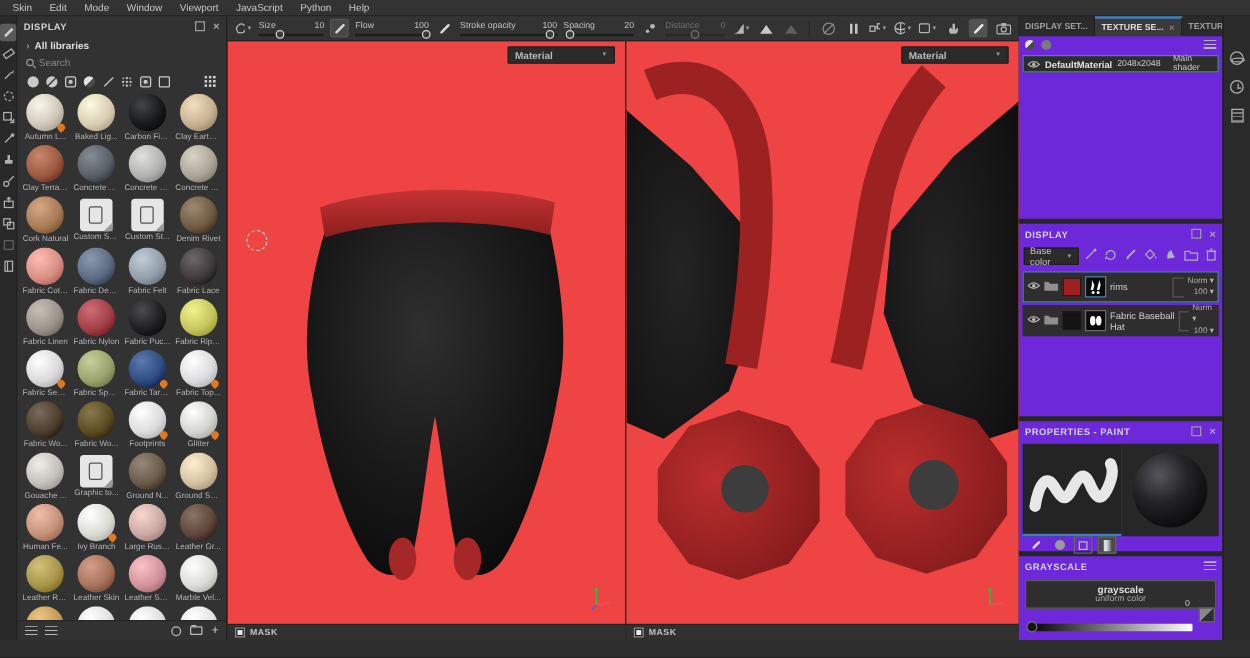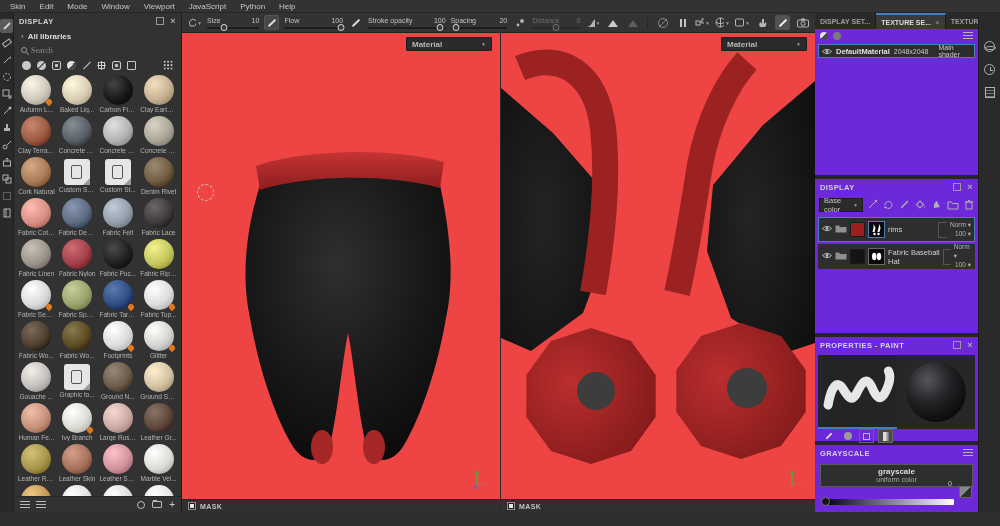--- a/index.html
+++ b/index.html
@@ -18,21 +18,21 @@
   .tool { width:13px; height:14px; display:flex; align-items:center; justify-content:center; border-radius:2px; }
   .tool.selected { background:#5a5a5a; }
 
   
   .assets { width:168px; background:#323232; border-right:1px solid #1d1d1d; display:flex; flex-direction:column; }
   .panel-h { height:16px; display:flex; align-items:center; padding:0 5px; font-size:7.5px; font-weight:bold; color:#d2d2d2; letter-spacing:.4px; flex:none; }
   .panel-h .sp { flex:1; }
   .hdr-ic { width:8px; height:8px; border:1px solid #9a9a9a; margin-left:5px; }
   .hdr-x  { font-size:9px; color:#aaa; margin-left:6px; line-height:1; }
   .lib-row { height:14px; display:flex; align-items:center; gap:4px; padding:0 7px; font-size:8px; font-weight:bold; color:#ddd; flex:none; }
-  .search-row { height:14px; display:flex; align-items:center; gap:4px; padding:0 7px; flex:none;font-family:Liberation Serif, serif; }
+  .search-row { height:14px; display:flex; align-items:center; gap:4px; padding:0 7px; flex:none; }
   .mag { width:6px; height:6px; border:1px solid #999; border-radius:50%; position:relative; flex:none; }
   .mag::after { content:""; position:absolute; width:3px; height:1px; background:#999; transform:rotate(45deg); left:4px; top:5px; }
   .search-in { background:transparent; border:none; outline:none; color:#bbb; font-size:8px; width:120px; font-family:inherit; }
   .search-in::placeholder { color:#8a8a8a; }
   .filters { height:16px; display:flex; align-items:center; gap:6px; padding:0 8px; flex:none; }
   .fc { width:9px; height:9px; border-radius:50%; background:#c9c9c9; position:relative; }
   .fc.half { background:linear-gradient(135deg,#e2e2e2 50%,#4a4a4a 50%); }
   .fc.slash::after { content:""; position:absolute; left:-1px; top:4px; width:11px; height:1px; background:#2f2f2f; transform:rotate(-45deg); }
   .fc.sq { border-radius:2px; background:#3c3c3c; border:1px solid #c9c9c9; }
   .fc.sq::after { content:""; position:absolute; inset:2px; background:#c9c9c9; border-radius:1px; }

